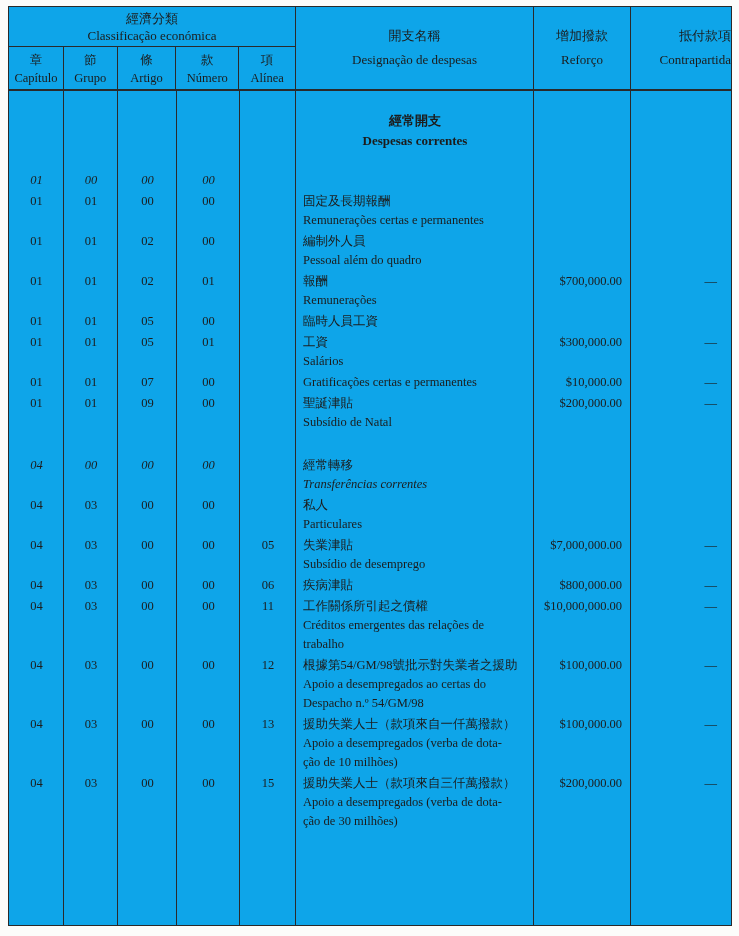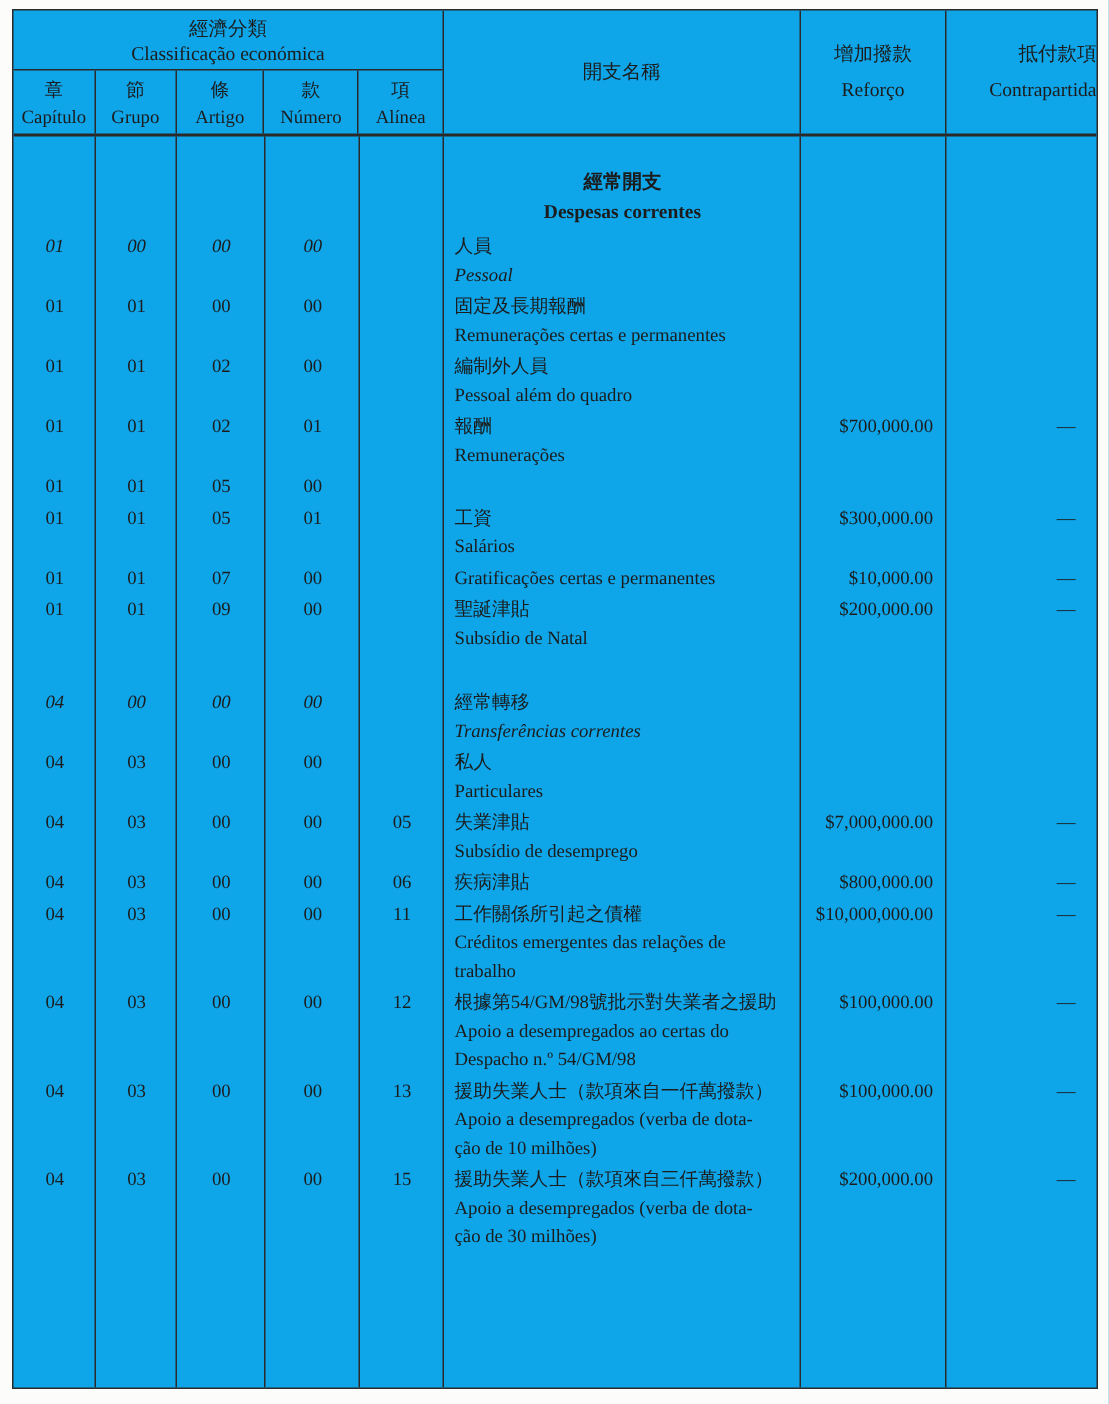--- a/index.html
+++ b/index.html
@@ -25,21 +25,21 @@
   .h-codes { display:flex; flex:1; }
   .h-code { border-right:1px solid #2a2a2a; text-align:center; padding-top:4px; line-height:18px; font-size:12.5px; }
   .h-code:last-child { border-right:none; }
   .w-cap{width:55px} .w-grp{width:54px} .w-art{width:59px} .w-num{width:63px} .w-ali{width:56px}
   .h-cell { display:flex; flex-direction:column; justify-content:center; text-align:center; gap:8px; border-right:1px solid #2a2a2a; font-size:13px; line-height:16px; }
   .h-desig{width:238px} .h-ref{width:97px} .h-ctr{flex:1; border-right:none;align-items:flex-end;}
   
   .tbody { position:relative; flex:1; padding-top:8px; }
   .vline { position:absolute; top:0; bottom:0; width:1px; background:#2a2a2a; }
   .v1{left:54px}.v2{left:108px}.v3{left:167px}.v4{left:230px}.v5{left:286px}.v6{left:524px}.v7{left:621px}
-  .section-title { margin:12px 0 4px 287px; width:238px; text-align:center; font-weight:bold; font-size:13px; line-height:20px; }
+  .section-title { margin:12px 0 20px 287px; width:238px; text-align:center; font-weight:bold; font-size:13px; line-height:20px; }
   .row { display:flex; align-items:flex-start; margin-top:2px; position:relative; }
   .gap-large { margin-top:24px; }
   .code { line-height:19px; font-size:12.5px; text-align:center; }
   .cap{width:55px}.grp{width:54px}.art{width:59px}.num{width:63px}.ali{width:56px}
   .desig { width:238px; padding:0 4px 0 7px; font-size:12.5px; }
   .desig .zh, .desig .pt { line-height:19px; }
   .amt { width:97px; text-align:right; padding-right:9px; line-height:19px; font-size:12.5px; }
   .ctr { flex:1; text-align:right; padding-right:14px; line-height:19px; font-size:12.5px; }
   .chapter .code, .chapter .pt { font-style:italic; }
 </style>
@@ -73,20 +73,21 @@
             <div>Número</div>
           </div>
           <div class="h-code w-ali">
             <div>項</div>
             <div>Alínea</div>
           </div>
         </div>
       </div>
       <div class="h-cell h-desig">
         <div>開支名稱</div>
+        <div>Designação de despesas</div>
       </div>
       <div class="h-cell h-ref">
         <div>增加撥款</div>
         <div>Reforço</div>
       </div>
       <div class="h-cell h-ctr">
         <div>抵付款項</div>
         <div>Contrapartida</div>
       </div>
     </div>
@@ -103,24 +104,20 @@
         <div>經常開支</div>
         <div>Despesas correntes</div>
       </div>
 
     <div class="row chapter">
           <div class="code cap">01</div>
           <div class="code grp">00</div>
           <div class="code art">00</div>
           <div class="code num">00</div>
           <div class="code ali"></div>
-          <div class="desig">
-            <div class="zh">人員</div>
-            <div class="pt">Pessoal</div>
-          </div>
           <div class="amt"></div>
           <div class="ctr"></div>
         </div>
         <div class="row">
           <div class="code cap">01</div>
           <div class="code grp">01</div>
           <div class="code art">00</div>
           <div class="code num">00</div>
           <div class="code ali"></div>
           <div class="desig">
@@ -156,20 +153,21 @@
           <div class="amt">$700,000.00</div>
           <div class="ctr">—</div>
         </div>
         <div class="row">
           <div class="code cap">01</div>
           <div class="code grp">01</div>
           <div class="code art">05</div>
           <div class="code num">00</div>
           <div class="code ali"></div>
           <div class="desig">
+            <div class="zh">臨時人員工資</div>
           </div>
           <div class="amt"></div>
           <div class="ctr"></div>
         </div>
         <div class="row">
           <div class="code cap">01</div>
           <div class="code grp">01</div>
           <div class="code art">05</div>
           <div class="code num">01</div>
           <div class="code ali"></div>

